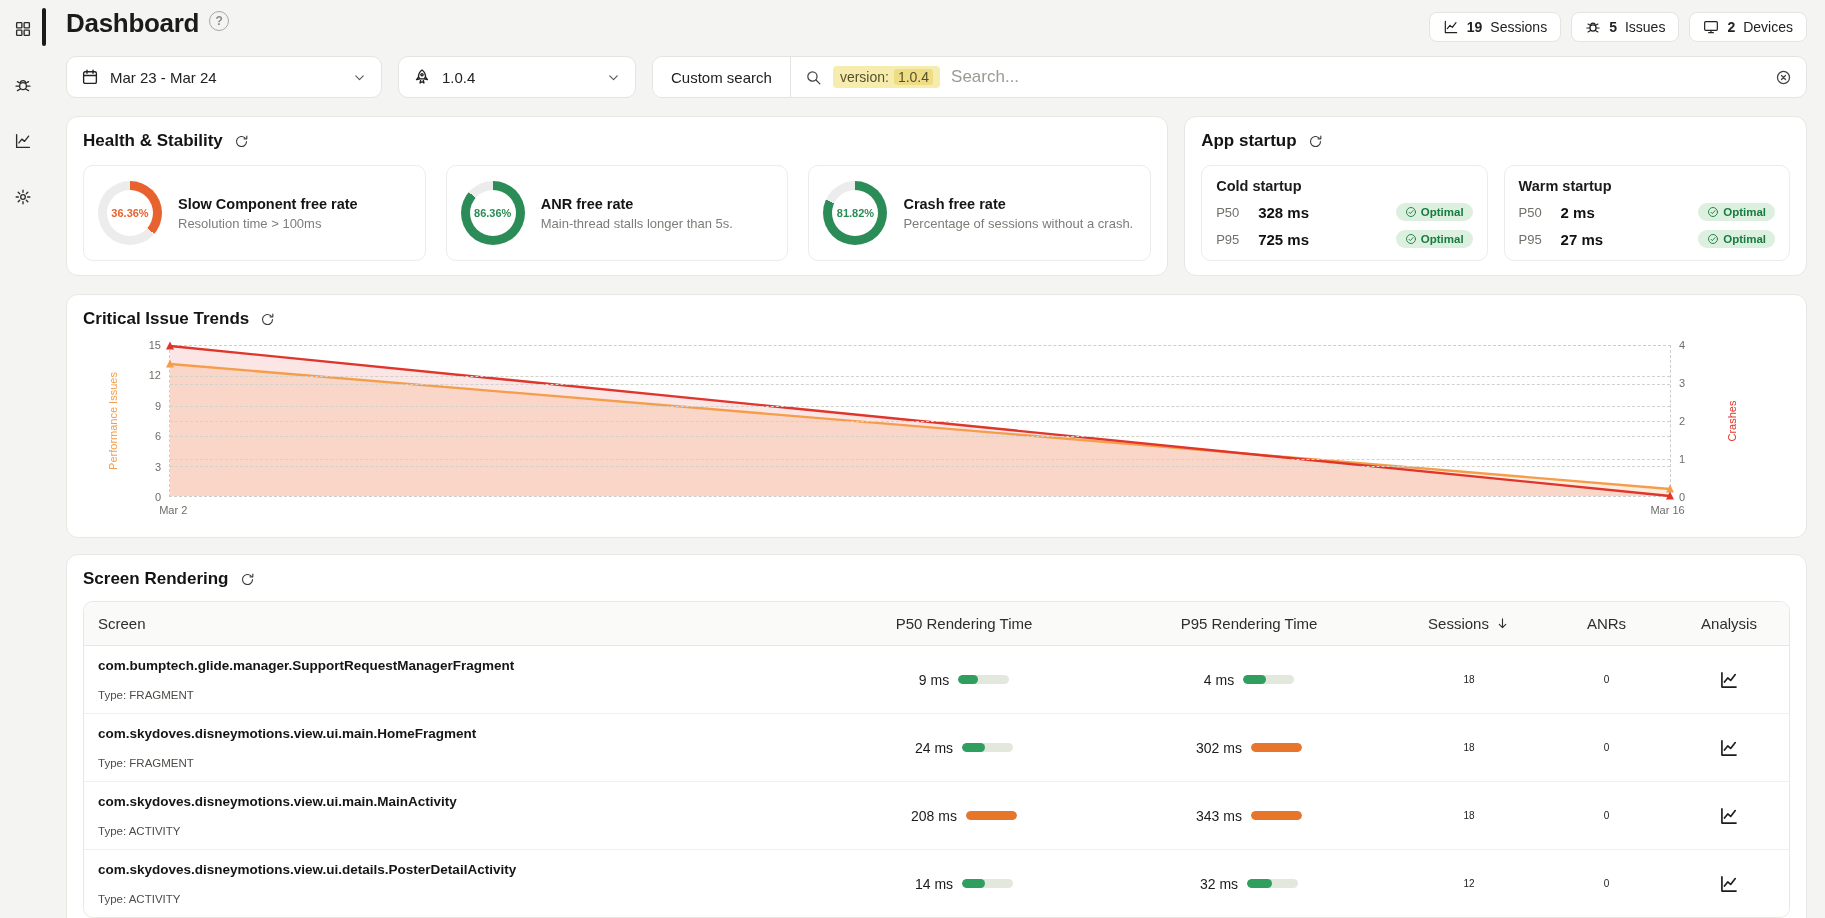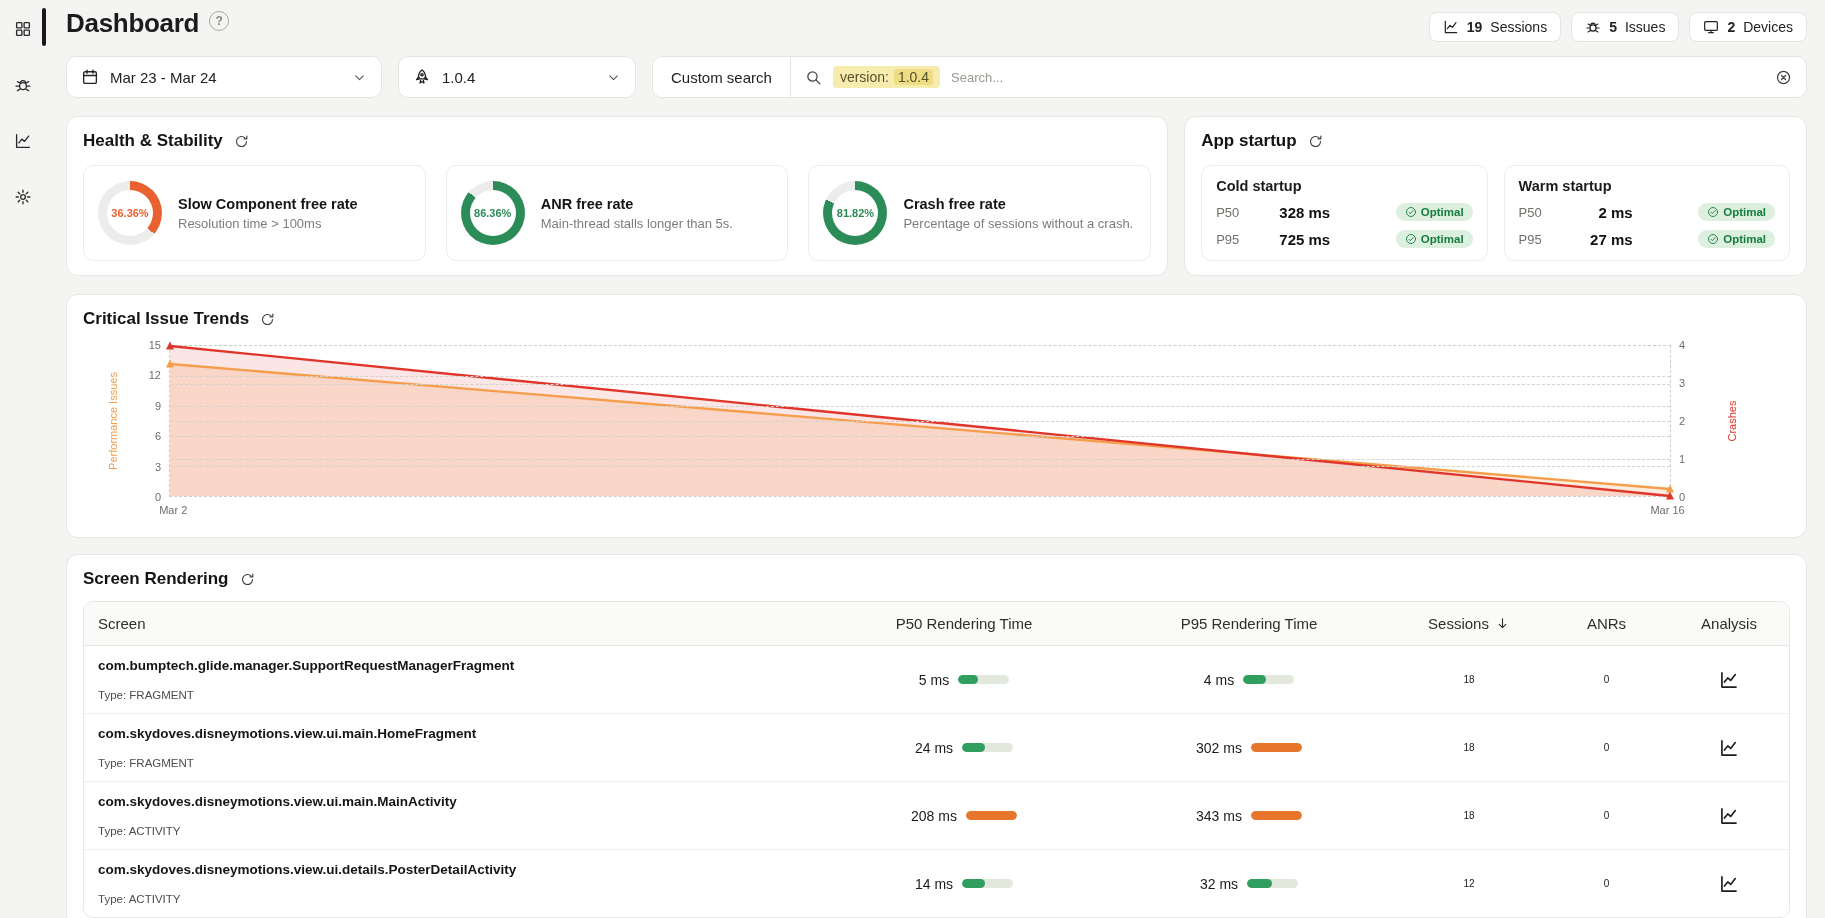--- a/index.html
+++ b/index.html
@@ -56,21 +56,21 @@
   .search-group { flex:1; display:flex; align-items:stretch; background:#fff;
     border:1px solid #e4e4e1; border-radius:10px; height:42px; overflow:hidden; }
   .custom-search-btn { padding:0 18px; font-size:15px; color:#222; background:#fff;
     border:none; border-right:1px solid #e4e4e1; cursor:pointer; white-space:nowrap; }
   .search-field { flex:1; display:flex; align-items:center; gap:11px; padding:0 14px; cursor:text; }
   .search-field .icon { color:#444; }
   .search-field .icon svg { width:17px; height:17px; }
   .search-tag { background:#f6ecae; border-radius:4px; padding:3px 7px; font-size:14px;
     color:#55512d; display:inline-flex; gap:5px; align-items:center; cursor:pointer; }
   .tag-value { background:#eedd84; padding:0 4px; border-radius:3px; }
-  .search-input { flex:1; border:none; outline:none; font-size:13px; color:#333;
+  .search-input { flex:1; border:none; outline:none; font-size:17px; color:#333;
     background:transparent; min-width:60px; }
   .search-input::placeholder { color:#9a9a93; }
   .clear-btn { border:none; background:none; color:#555; cursor:pointer;
     display:flex; align-items:center; }
 
   
   .card { background:#fff; border:1px solid #e7e7e4; border-radius:12px; padding:14px 16px; }
   .card-title-row { display:flex; align-items:center; gap:11px; }
   .card-title-row h2 { font-size:17px; font-weight:700; color:#141414; }
   .refresh-btn { border:none; background:none; color:#3c3c3c; cursor:pointer;
@@ -89,21 +89,21 @@
     display:flex; align-items:center; justify-content:center; font-size:11px; font-weight:700; }
   .metric-label { font-size:14.5px; font-weight:700; color:#151515; }
   .metric-desc { font-size:13px; color:#7d7d77; margin-top:4px; }
 
   .startup-row { display:flex; gap:16px; margin-top:14px; }
   .startup-group { flex:1; border:1px solid #ececea; border-radius:10px;
     padding:12px 14px; min-height:96px; }
   .group-label { font-size:14.5px; font-weight:700; margin-bottom:6px; }
   .startup-stat-row { display:flex; align-items:center; gap:12px; margin-top:9px; }
   .stat-name { color:#70706a; width:30px; font-size:13px; }
-  .stat-value { font-weight:700; font-size:15px; width:72px; color:#111;text-align:right; }
+  .stat-value { font-weight:700; font-size:15px; width:72px; color:#111; }
   .badge { margin-left:auto; display:inline-flex; align-items:center; gap:4px;
     background:#ddf0e0; color:#157c3f; font-size:11.5px; font-weight:700;
     padding:3px 9px; border-radius:10px; }
   .badge svg { width:12px; height:12px; }
 
   
   .trends-card { margin-top:18px; }
   .chart-area { position:relative; height:188px; margin-top:6px; font-size:11px; color:#6d6d68; }
   .chart-plot { position:absolute; border:1px dashed #cdcdc8; }
   .chart-plot svg { width:100%; height:100%; display:block; overflow:visible; }
@@ -493,21 +493,21 @@
               <span class="col-label">Analysis</span>
             </div>
           </div>
         <div class="tbody">
             <div class="trow">
               <div class="screen-cell">
                 <div class="screen-name">com.bumptech.glide.manager.SupportRequestManagerFragment</div>
                 <div class="screen-type">Type: FRAGMENT</div>
               </div>
               <div class="num-cell">
-                <span class="val">5 ms</span>
+                <span class="val">9 ms</span>
                 <span class="bar">
                   <span class="bar-fill" style="width: 38%; background: rgb(47, 158, 95);"></span>
                 </span>
               </div>
               <div class="num-cell">
                 <span class="val">4 ms</span>
                 <span class="bar">
                   <span class="bar-fill" style="width: 44%; background: rgb(47, 158, 95);"></span>
                 </span>
               </div>

